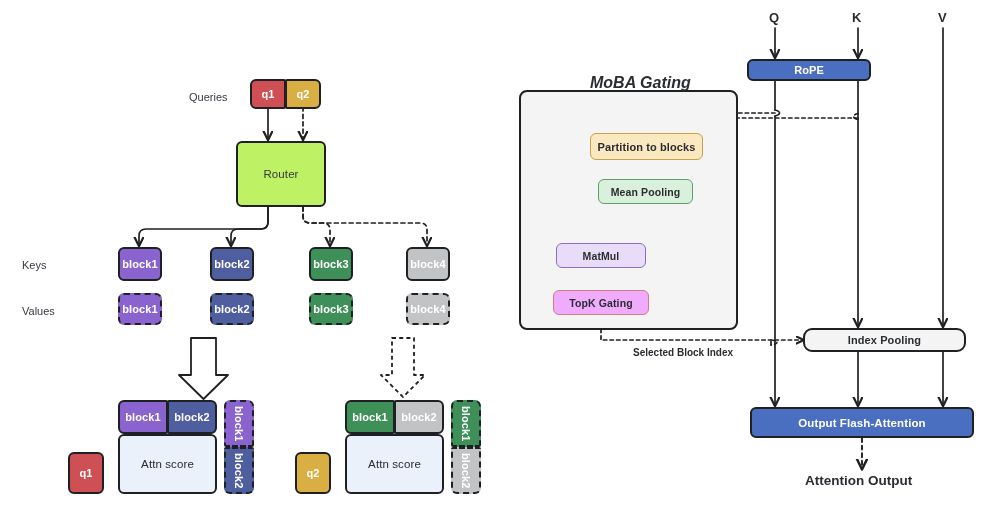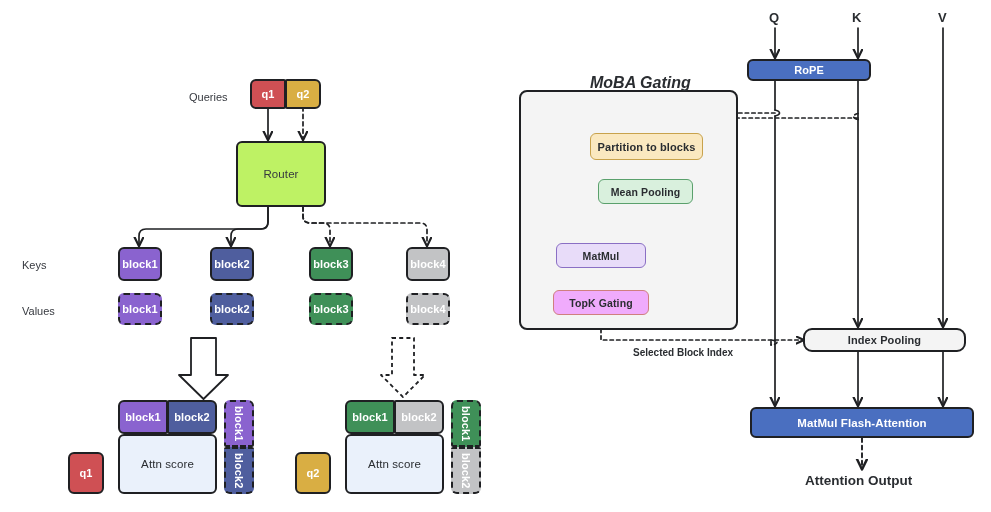--- a/index.html
+++ b/index.html
@@ -210,18 +210,18 @@
     <span>TopK Gating</span>
     </div>
 
   <div class="lbl bold" style="left:633px;top:347px;font-size:10px;">Selected Block Index</div>
 
   <div class="node" style="left:803px;top:328px;width:163px;height:24px;background:#f4f4f4;color:#2a2d31;font-size:11px;border-radius:9px;">
     <span>Index Pooling</span>
     </div>
 
   <div class="node" style="left:750px;top:407px;width:224px;height:31px;background:#4a6fc0;color:#fff;font-size:11.5px;">
-    <span>MatMul Flash-Attention</span>
+    <span>Output Flash-Attention</span>
     </div>
 
   <div class="lbl bold" style="left:805px;top:473px;font-size:13.5px;font-weight:700;">Attention Output</div>
 
 </div>
 
 </body></html>

